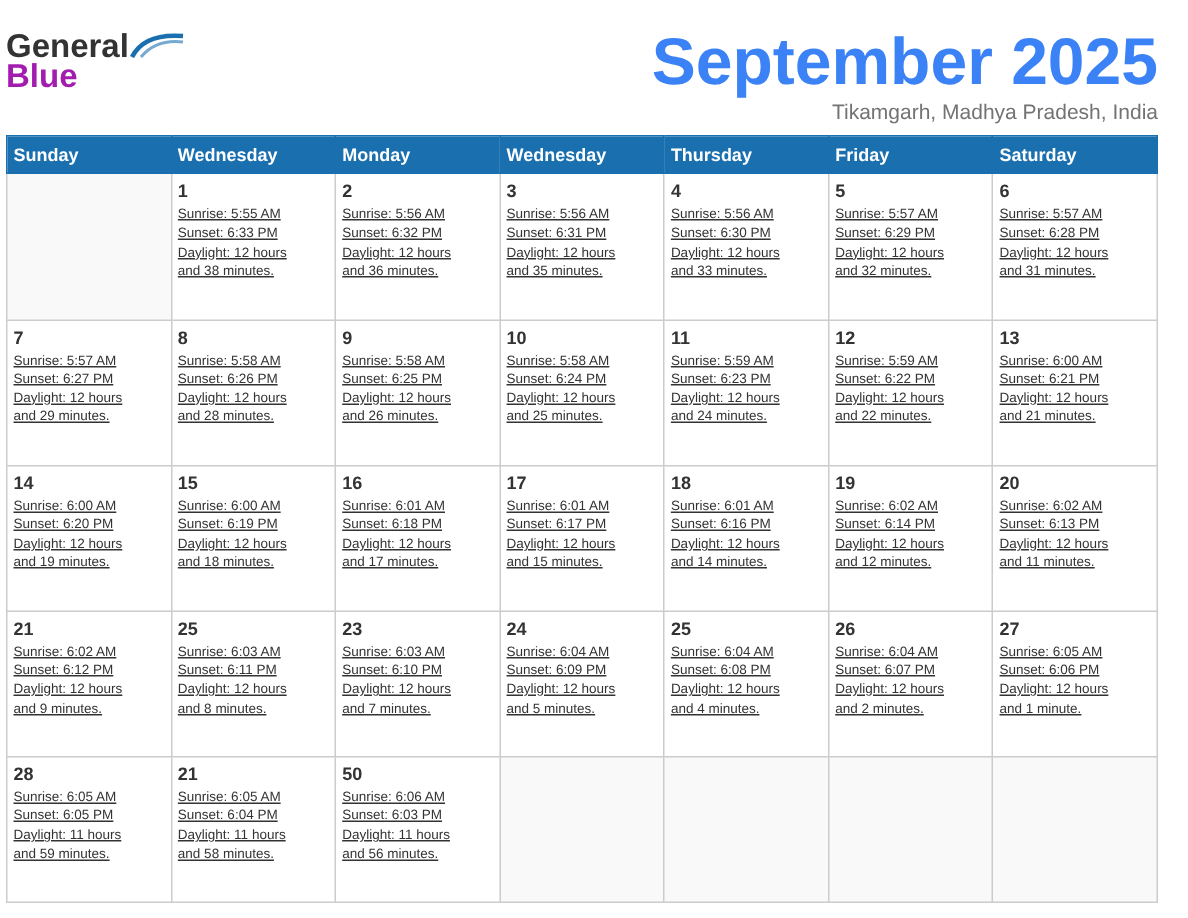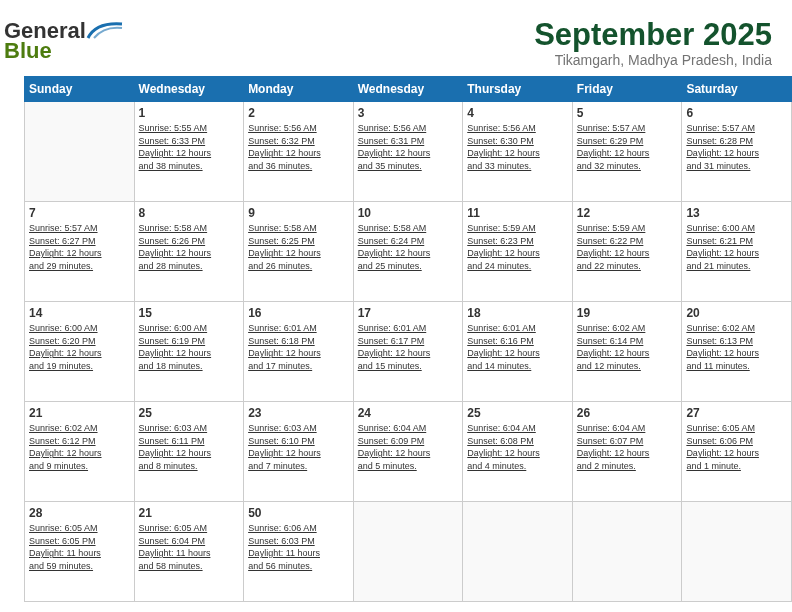--- a/index.html
+++ b/index.html
@@ -25,36 +25,35 @@
     }
     .logo {
       display: flex;
       flex-direction: column;
       align-items: flex-start;
     }
     .title-block {
       text-align: right;
     }
     .month-title {
-      font-size: 31px;
+      font-size: 44px;
       font-weight: bold;
-      color: #14532d;
+      color: #3b82f6;
       line-height: 1.1;
     }
     .location {
       font-size: 14px;
       color: #737373;
     }
     .calendar {
       flex: 1;
       border: 1px solid #ccc;
       border-collapse: collapse;
       width: 100%;
       table-layout: fixed;
-      margin-left: 20px;
     }
     .calendar th {
       background: #1a6faf;
       color: #fff;
       font-size: 12px;
       font-weight: bold;
       padding: 5px 4px;
       text-align: left;
       border: 1px solid #1a6faf;
     }
@@ -88,21 +87,21 @@
 <div class="page">
   <div class="header">
     <div class="logo">
       <div style="display:flex;align-items:center;">
         <span style="font-size:22px;font-weight:bold;color:#333;">General</span>
         <svg width="38" height="22" viewBox="0 0 38 22">
           <path d="M2 18 Q10 2 36 4" stroke="#1a6faf" stroke-width="3" fill="none"></path>
           <path d="M8 18 Q18 6 36 8" stroke="#1a6faf" stroke-width="2" fill="none" opacity="0.6"></path>
         </svg>
       </div>
-      <span style="font-size:22px;font-weight:bold;color:#4d7c0f;margin-top:-6px;">Blue</span>
+      <span style="font-size:22px;font-weight:bold;color:#a21caf;margin-top:-6px;">Blue</span>
     </div>
     <div class="title-block">
       <div class="month-title">September 2025</div>
       <div class="location">Tikamgarh, Madhya Pradesh, India</div>
     </div>
   </div>
 
   <table class="calendar">
     <thead>
       <tr>

